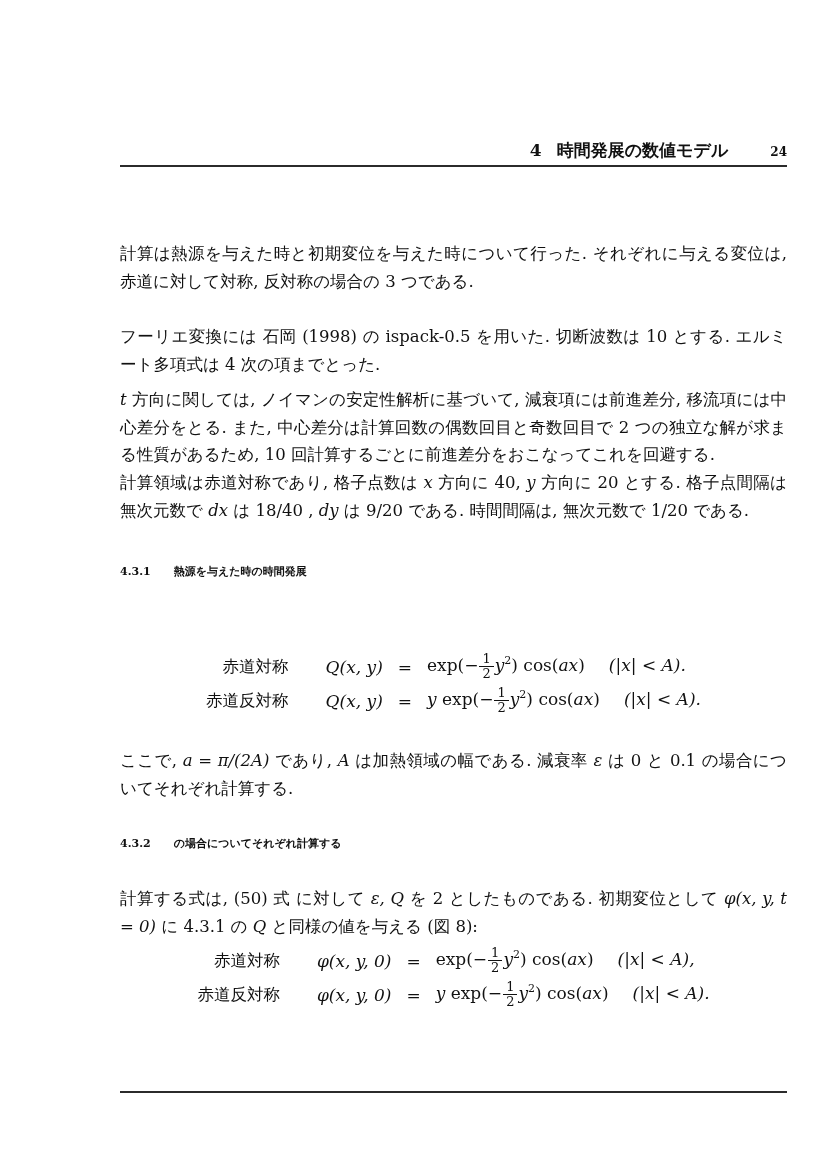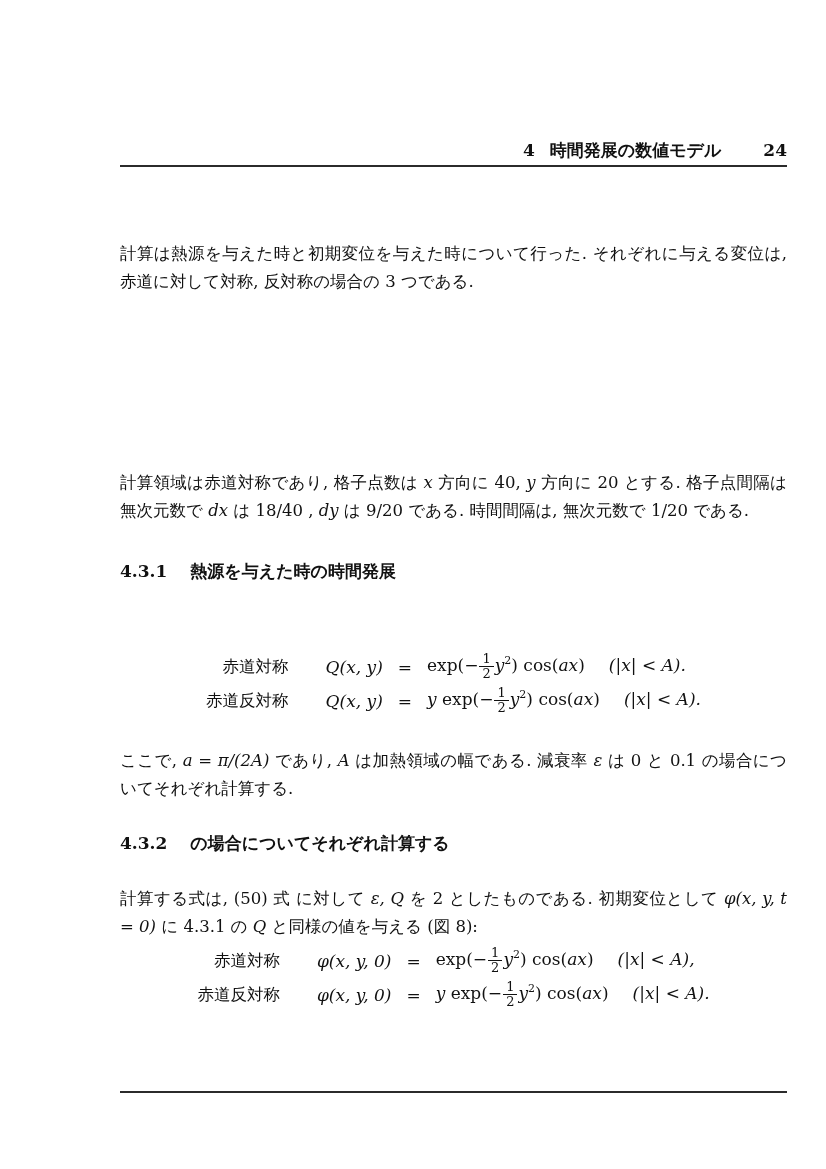--- a/index.html
+++ b/index.html
@@ -16,33 +16,33 @@
   }
   .block{position:absolute;left:0;width:100%;}
   .m{font-family:"DejaVu Serif","Liberation Serif",serif;font-style:italic;}
   .rm{font-family:"DejaVu Serif","Liberation Serif",serif;font-style:normal;}
 
   
   .b-running{top:91px;display:flex;justify-content:flex-end;align-items:baseline;gap:42px;}
   .running-left{font-weight:bold;font-size:17px;}
   .running-left .chap-no{font-family:"DejaVu Serif","Liberation Serif",serif;}
   .running-left .chap-title{font-family:"Liberation Sans","DejaVu Sans",sans-serif;margin-left:15px;}
-  .running-page{font-weight:bold;font-size:17px;font-family:"DejaVu Serif","Liberation Serif",serif;}
+  .running-page{font-weight:bold;font-size:12px;font-family:"DejaVu Serif","Liberation Serif",serif;}
 
   .b-hrule{top:117px;height:1.5px;background:#2b2b2b;}
   .b-frule{top:1043px;height:1.5px;background:#2b2b2b;}
 
   
   .b-h1{top:138px;}
   .h1{font-size:21px;font-weight:bold;line-height:30px;}
   .h1 .sec-no{font-family:"DejaVu Serif","Liberation Serif",serif;}
   .h1 .sec-title{font-family:"Liberation Sans","DejaVu Sans",sans-serif;margin-left:21px;}
 
   
-  .hsub{font-size:17px;font-weight:bold;line-height:24px;}
+  .hsub{font-size:11px;font-weight:bold;line-height:24px;}
   .hsub .sec-no{font-family:"DejaVu Serif","Liberation Serif",serif;}
   .hsub .sec-title{font-family:"Liberation Sans","DejaVu Sans",sans-serif;margin-left:23px;}
   .b-h431{top:511px;}
   .b-h432{top:783px;}
 
   
   .para{
     font-family:"DejaVu Serif","Liberation Serif",serif;
     font-size:16.5px;line-height:27.5px;
     text-align:justify;text-justify:inter-character;
@@ -95,21 +95,23 @@
 
     <div class="block b-running">
       <span class="running-left"><span class="chap-no">4</span><span class="chap-title">時間発展の数値モデル</span></span>
       <span class="running-page">24</span>
     </div>
     <div class="block b-hrule"></div>
 
 
     <p class="block para b-p1"><span>計算は熱源を与えた時と初期変位を与えた時について行った. それぞれに与える変位は, 赤道に対して対称, 反対称の場合の 3 つである.</span></p>
 
+    <p class="block para b-p2"><span>フーリエ変換には 石岡 (1998) の ispack-0.5 を用いた. 切断波数は 10 とする. エルミート多項式は 4 次の項までとった.</span></p>
 
+    <p class="block para b-p3"><span class="m">t</span><span> 方向に関しては, ノイマンの安定性解析に基づいて, 減衰項には前進差分, 移流項には中心差分をとる. また, 中心差分は計算回数の偶数回目と奇数回目で 2 つの独立な解が求まる性質があるため, 10 回計算するごとに前進差分をおこなってこれを回避する.</span></p>
 
     <p class="block para b-p4"><span>計算領域は赤道対称であり, 格子点数は </span><span class="m">x</span><span> 方向に 40, </span><span class="m">y</span><span> 方向に 20 とする. 格子点間隔は無次元数で </span><span class="m">dx</span><span> は 18/40 , </span><span class="m">dy</span><span> は 9/20 である. 時間間隔は, 無次元数で 1/20 である.</span></p>
 
     <div class="block b-h431">
       <div class="hsub"><span class="sec-no">4.3.1</span><span class="sec-title">熱源を与えた時の時間発展</span></div>
     </div>
 
 
     <div class="block b-eq1">
       <div class="eq-table">

